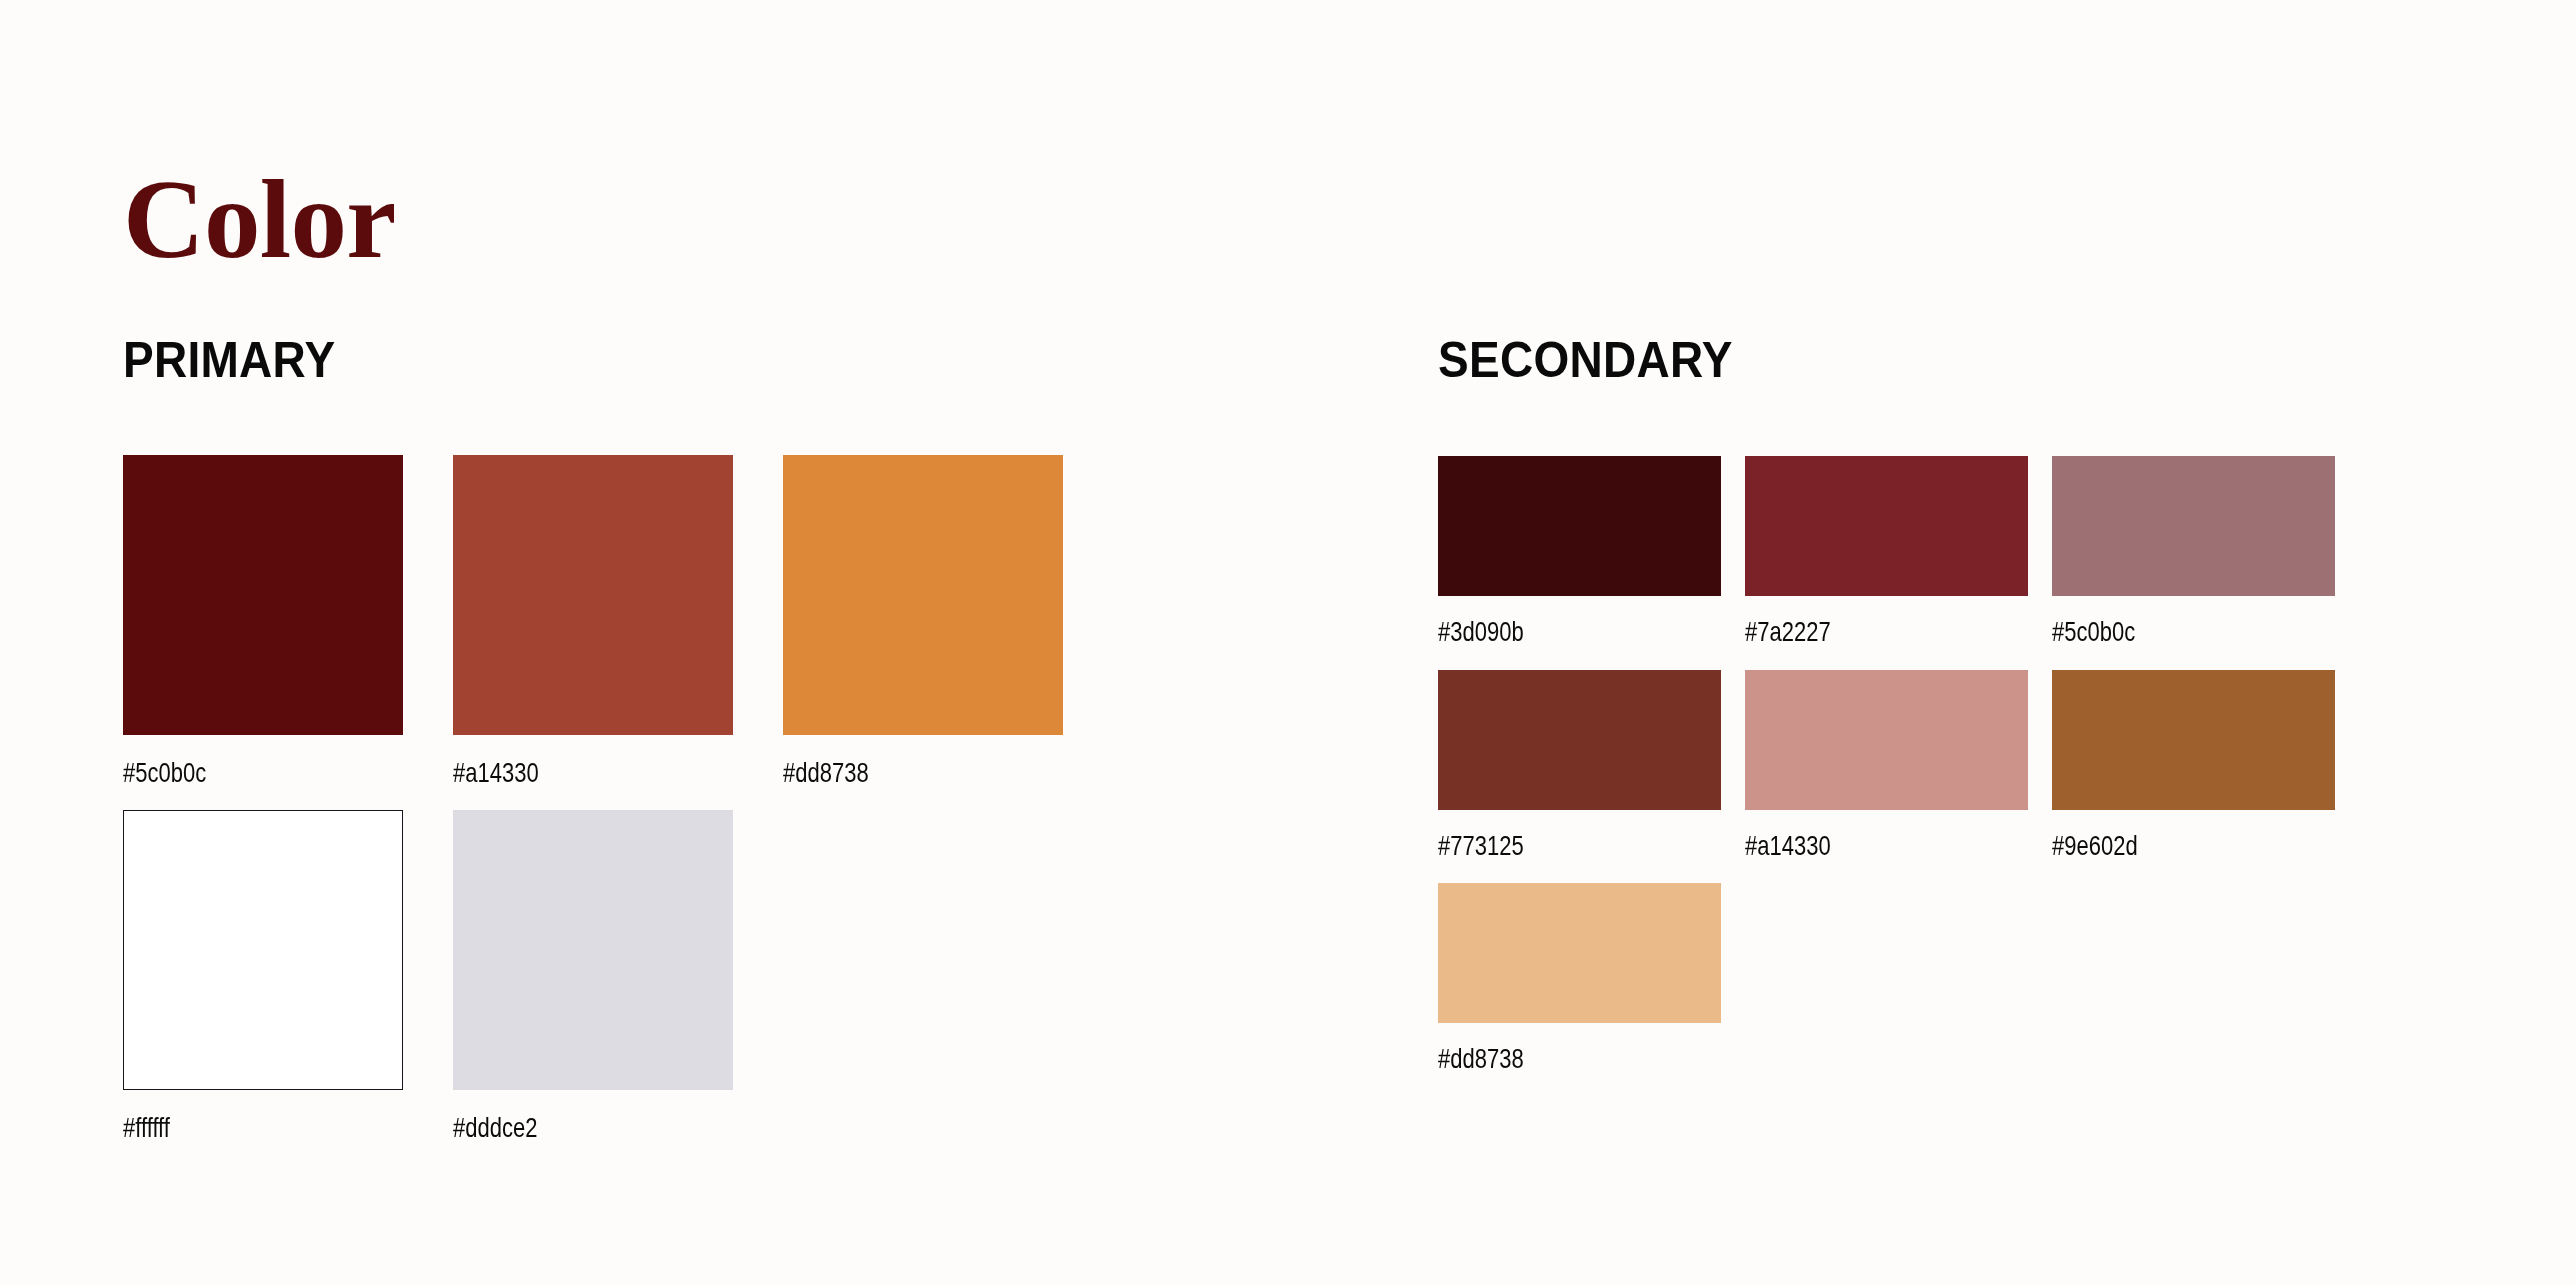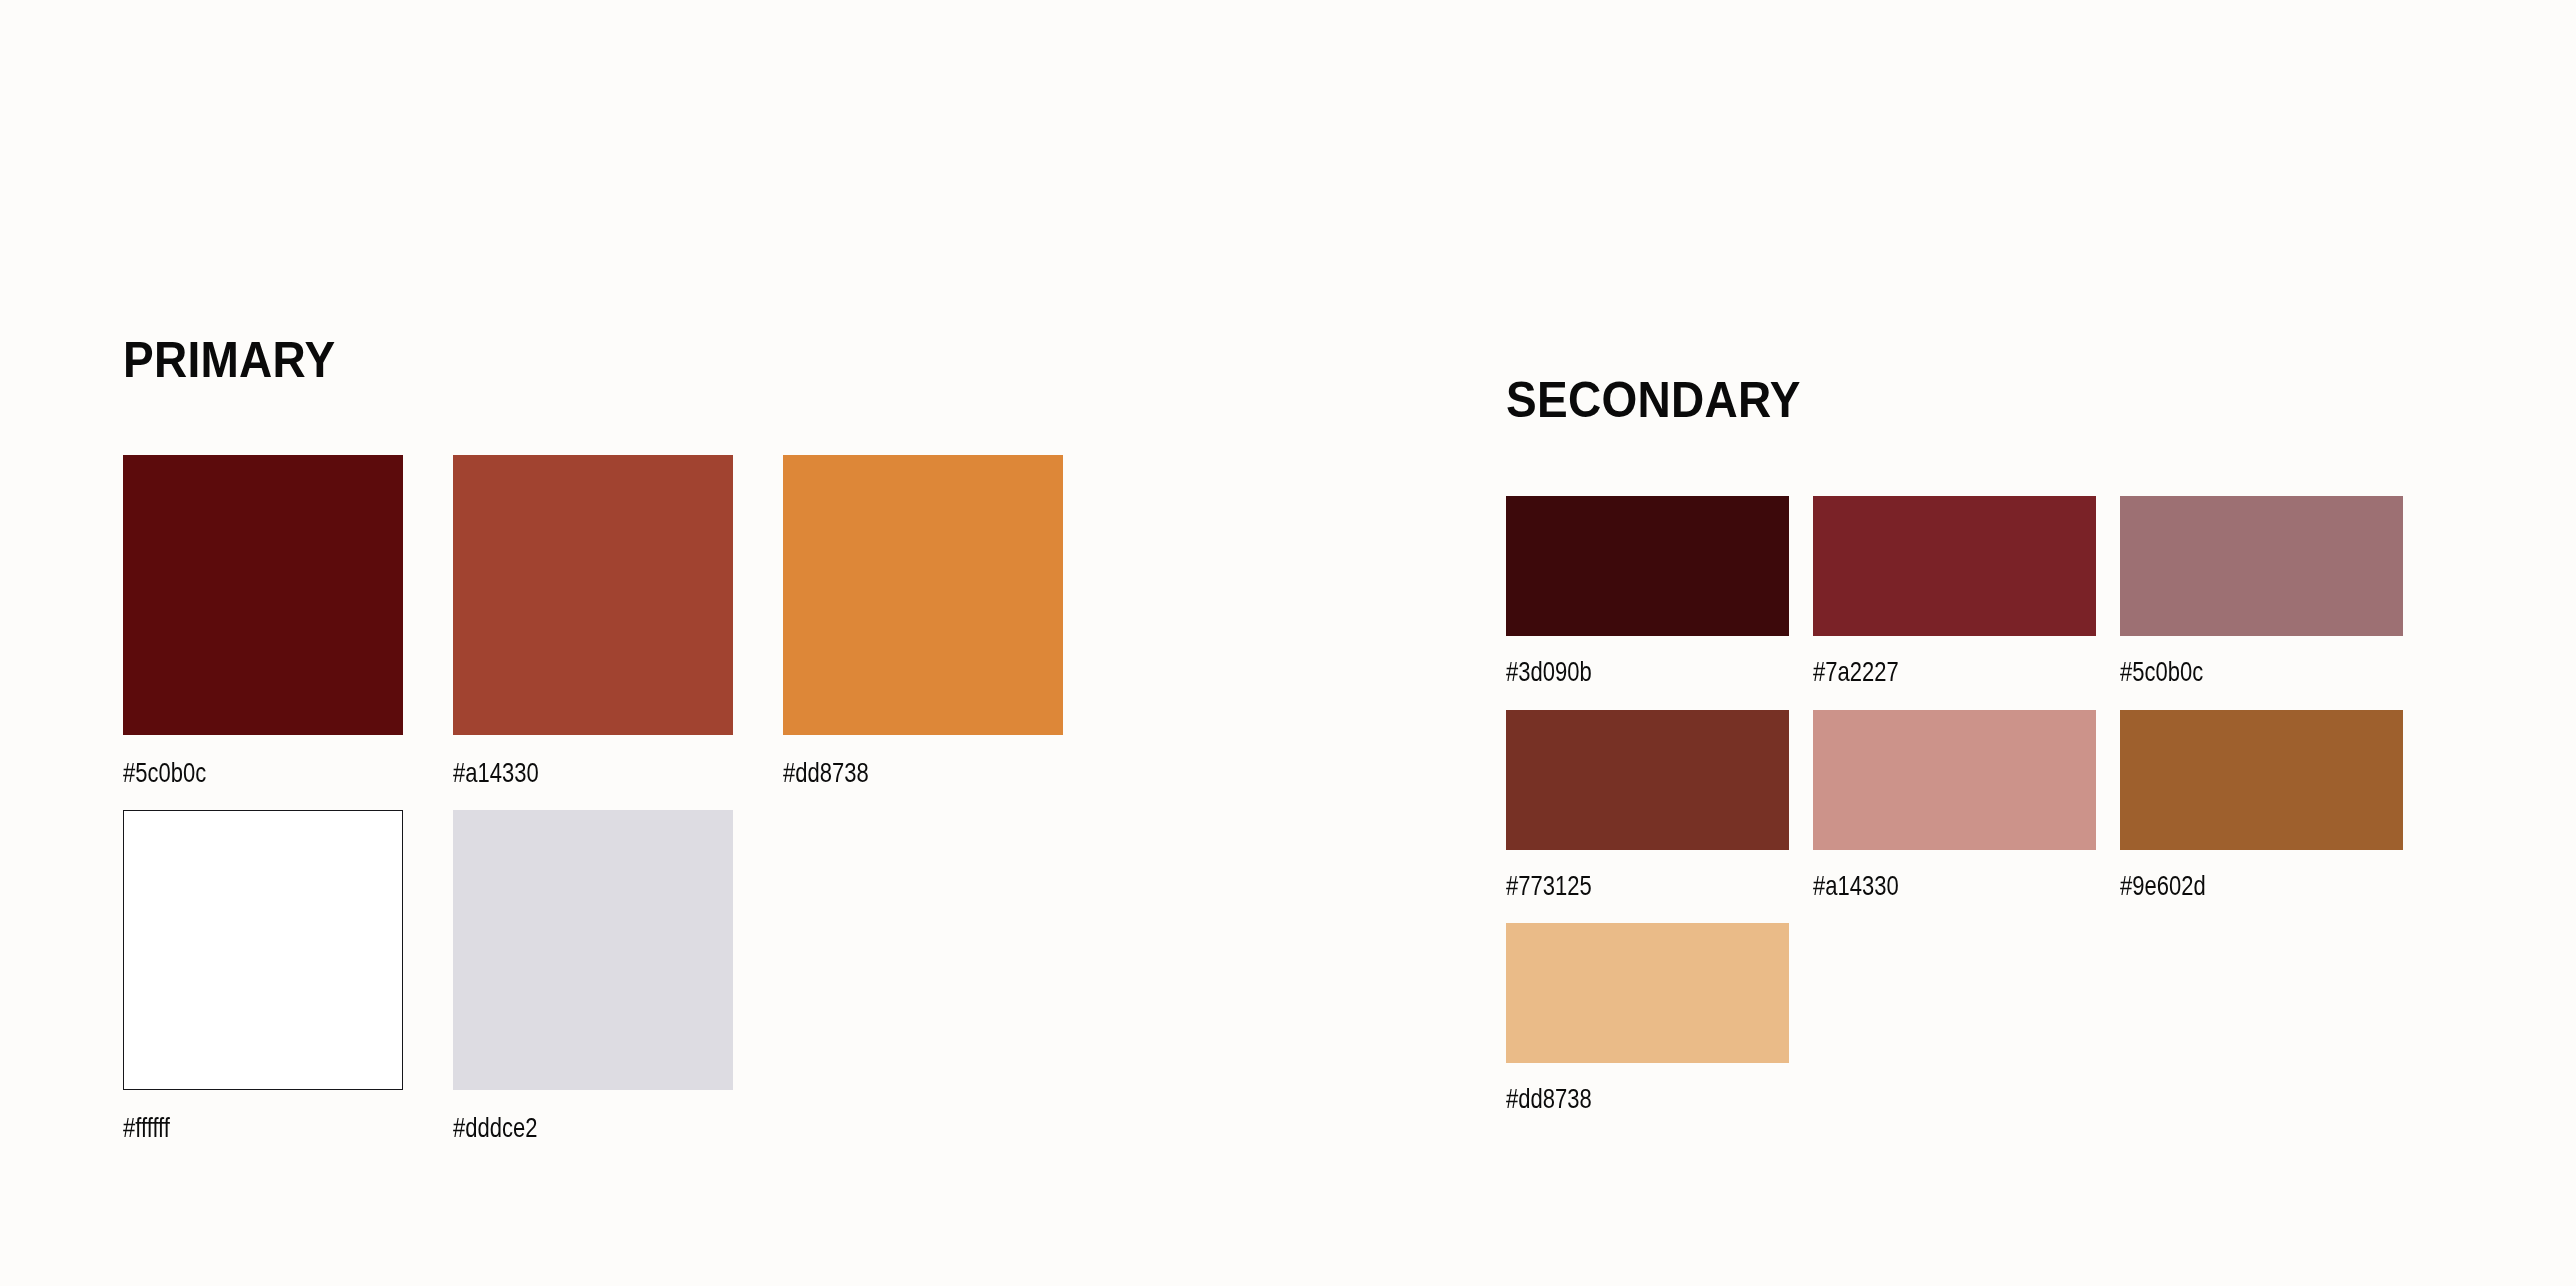--- a/index.html
+++ b/index.html
@@ -33,21 +33,21 @@
     letter-spacing: -0.7px;
     color: #5c0b0c;
     white-space: nowrap;
   }
 
   
   .section {
     position: absolute;
   }
   .section-primary   { left: 123px;  top: 335px; }
-  .section-secondary { left: 1506px; top: 335px; margin-top: 40px; }
+  .section-secondary { left: 1438px; top: 335px; }
 
   .section-heading {
     font-family: "Liberation Sans", sans-serif;
     font-weight: bold;
     font-size: 50px;
     line-height: 1.0;
     letter-spacing: 0.3px;
     color: #0a0a0a;
     margin: 0 0 0 0;
     white-space: nowrap;
@@ -101,20 +101,21 @@
     transform-origin: left center;
   }
   .grid-primary .swatch-label   { margin-top: 23.5px; }
   .grid-secondary .swatch-label { margin-top: 22px; }
 </style>
 </head>
 <body>
 
 <div class="page">
 
+  <h1 class="page-title">Color</h1>
 
   <section class="section section-primary">
     <h2 class="section-heading">PRIMARY</h2>
     <div class="swatch-grid grid-primary">
         <div class="swatch-cell">
           <span class="swatch-chip" style="background-color: rgb(92, 11, 12);"></span>
           <span class="swatch-label">#5c0b0c</span>
         </div>
         <div class="swatch-cell">
           <span class="swatch-chip" style="background-color: rgb(161, 67, 48);"></span>

